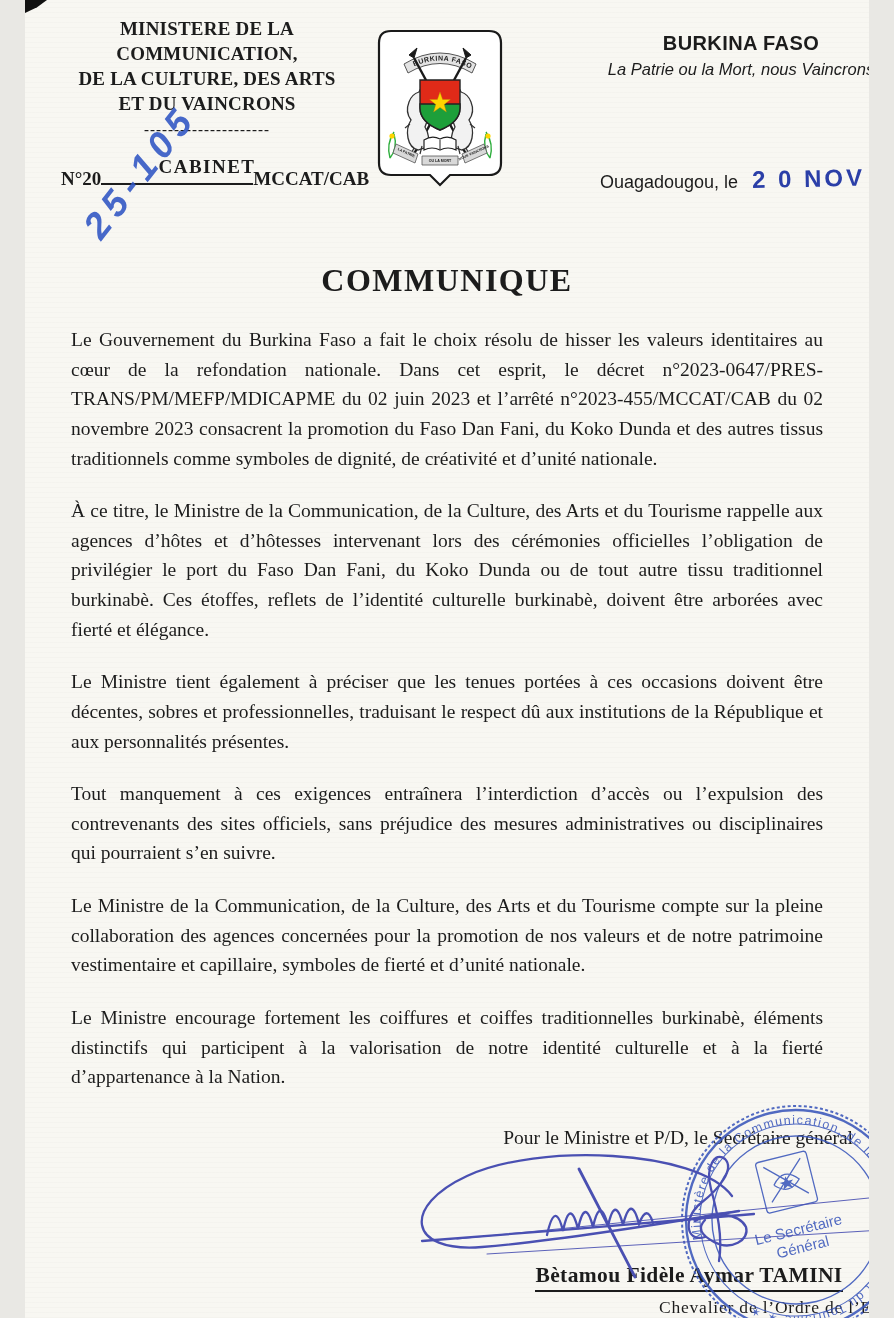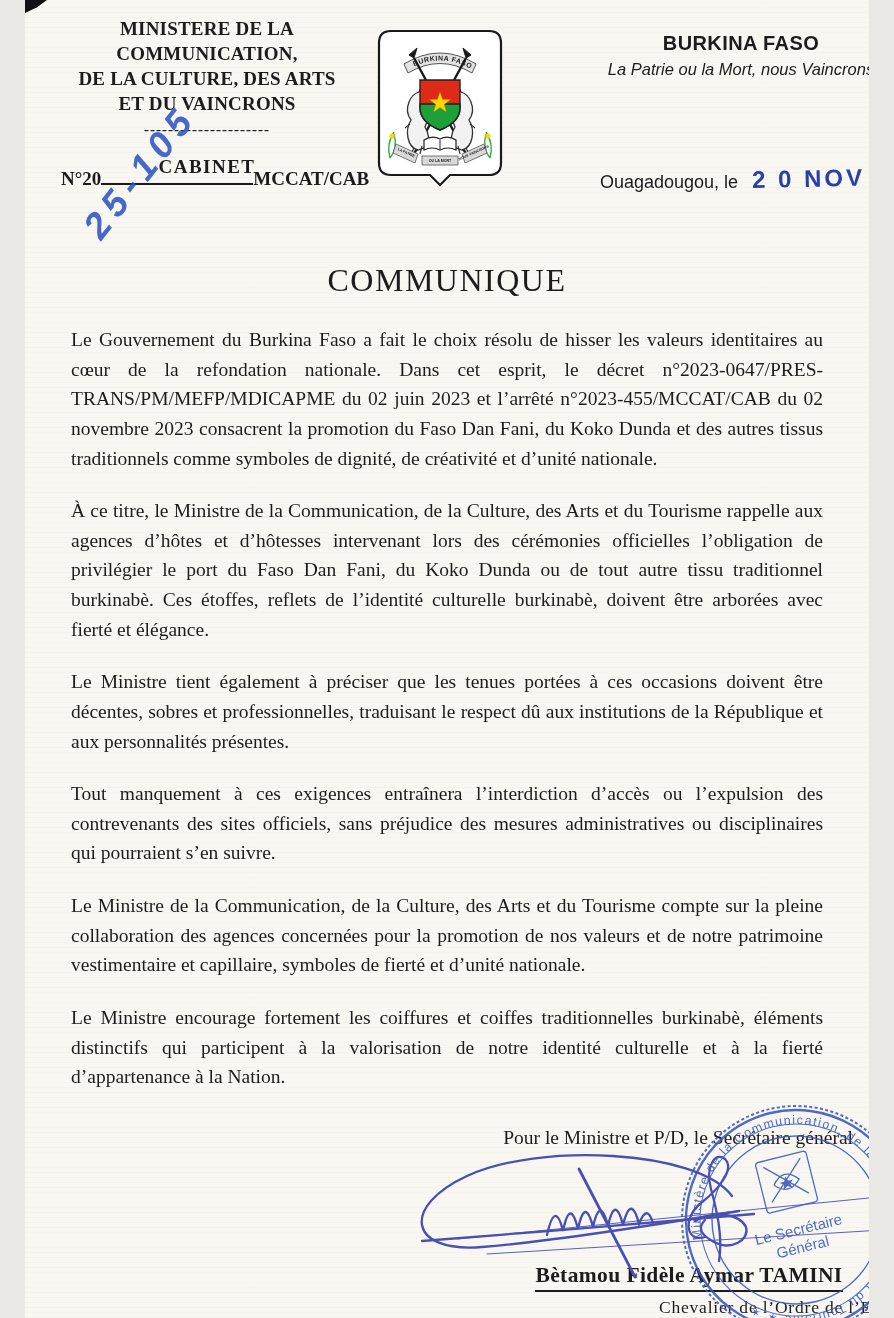--- a/index.html
+++ b/index.html
@@ -50,21 +50,21 @@
   .date-stamp{
     display:inline-block;margin-left:14px;
     font-family:"Liberation Sans", sans-serif;font-weight:bold;
     font-size:24px;color:#2b3fa8;letter-spacing:3px;
     transform:rotate(-1.2deg) translateY(-2px);
   }
   .coa-wrap{position:absolute;left:349px;top:28px;width:132px;height:160px;}
   
   .doc-title{
     margin:20px 0 26px;text-align:center;
-    font-size:32px;font-weight:normal;letter-spacing:1.5px;
+    font-size:32px;font-weight:bold;letter-spacing:1.5px;
   }
   .body-text{margin:0 46px;}
   .body-text p{
     margin:0 0 23px;font-size:19.5px;line-height:1.52;
     text-align:justify;text-align-last:left;
   }
   
   .sig-area{position:relative;height:260px;margin-top:2px;}
   .signoff{
     position:absolute;left:0;top:12px;width:828px;text-align:right;

